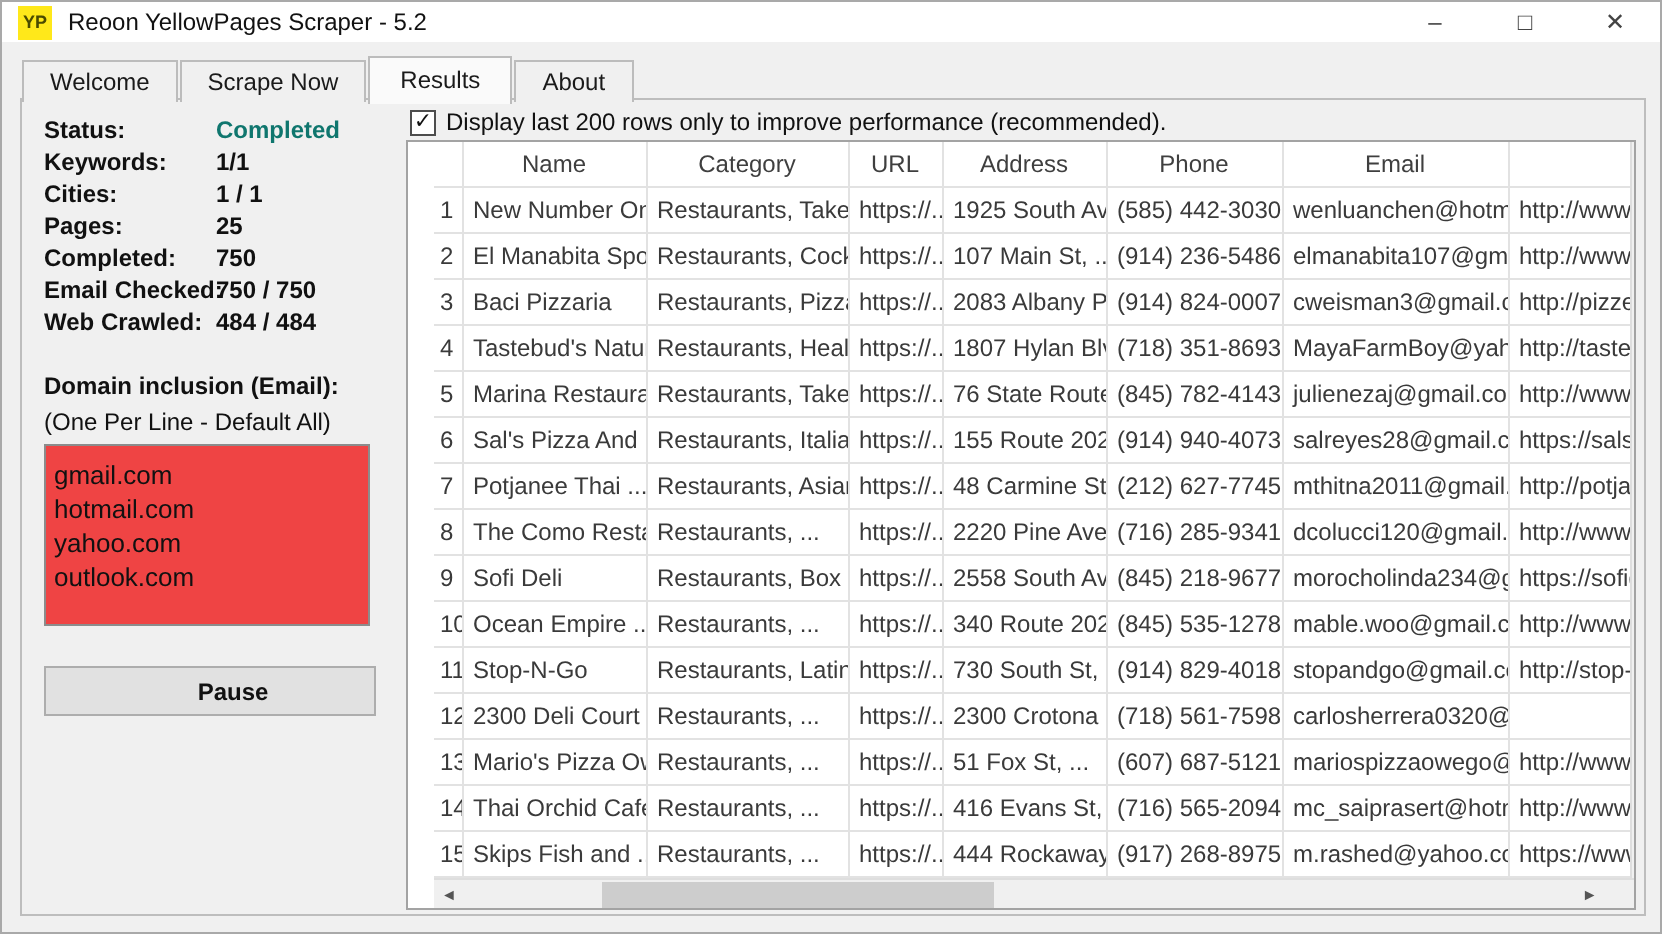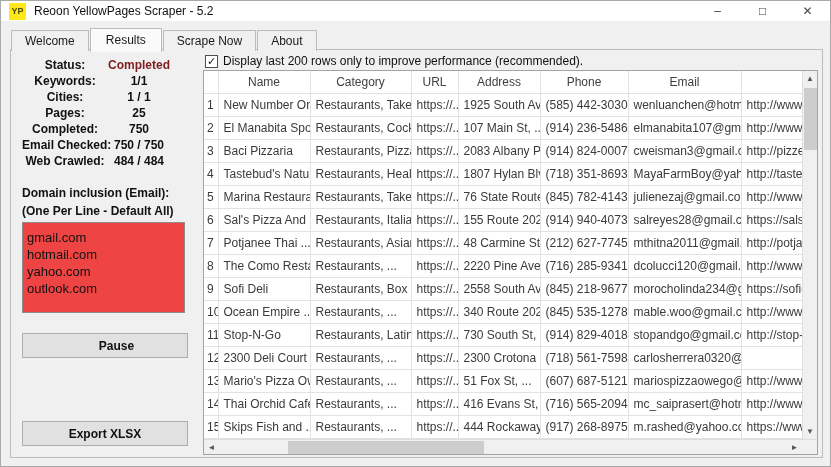--- a/index.html
+++ b/index.html
@@ -21,43 +21,43 @@
   .tab { height:21px; line-height:20px; padding:0 13px; font-size:12px; color:#1a1a1a;
          background:#f0f0f0; border:1px solid #bcbcbc; border-bottom:none; margin-right:1px; }
   .tab.active { height:24px; line-height:23px; background:#fafafa; padding:0 15px;
                 margin-bottom:-1px; z-index:4; position:relative; }
 
   
   .panel { position:absolute; left:9px; top:48px; width:813px; height:409px;
            background:#f0f0f0; border:1px solid #bdbdbd; }
 
   
-  .stats { position:absolute; left:11px; top:7px; font-size:12px; font-weight:bold; color:#111;text-align:center; }
+  .stats { position:absolute; left:11px; top:7px; font-size:12px; font-weight:bold; color:#111; }
   .stat-row { display:grid; grid-template-columns:86px auto; line-height:16px; white-space:nowrap; }
-  .stat-value.green { color:#7f1d1d; }
+  .stat-value.green { color:#0f766e; }
   .domain-title { position:absolute; left:11px; top:136px; font-size:12px; font-weight:bold; color:#111; }
-  .domain-sub { position:absolute; left:11px; top:154px; font-size:12px; font-weight:bold; color:#111; }
+  .domain-sub { position:absolute; left:11px; top:154px; font-size:12px; font-weight:normal; color:#111; }
   .domain-box { position:absolute; left:11px; top:172px; width:163px; height:91px;
                 font-family:"Liberation Sans", sans-serif; font-size:13px; line-height:17px;
                 border:1px solid #8c8c8c; background:#ef4444; color:#111; resize:none; padding:6px 4px; }
   .side-btn { position:absolute; left:11px; width:166px; height:25px; background:#e1e1e1;
               border:1px solid #adadad; font-family:"Liberation Sans", sans-serif;
               font-size:12px; font-weight:bold; color:#111; text-align:center; }
   .btn-pause { top:283px;padding-left:23px; }
   .btn-csv  { top:341px; }
   .btn-xlsx { top:371px; }
 
   
   .display-row { position:absolute; left:194px; top:4px; display:flex; align-items:center; }
   .checkbox { width:13px; height:13px; border:1px solid #4d4d4d; background:#fff; font-size:11px;
               line-height:11px; text-align:center; color:#111; margin-right:5px; }
   .display-label { font-size:12px; color:#111; }
 
   .table-wrap { position:absolute; left:192px; top:20px; width:615px; height:385px;
-                border:1px solid #a3a3a3; background:#fff; display:flex; flex-direction:column; }
+                border:1px solid #a3a3a3; background:#fff; display:flex; flex-direction:column;padding-left:13px; }
   .table-main { display:flex; flex:1; overflow:hidden; }
   table.grid { width:598px; border-collapse:collapse; table-layout:fixed; background:#fff; }
   table.grid th { height:22px; font-size:12px; font-weight:normal; color:#3f3f3f; background:#fff;
                   border-right:1px solid #e2e2e2; border-bottom:1px solid #e2e2e2; overflow:hidden; white-space:nowrap; }
   table.grid td { height:23px; font-size:12px; color:#3a3a3a; padding-left:5px;
                   border-right:1px solid #e2e2e2; border-bottom:1px solid #e2e2e2;
                   overflow:hidden; white-space:nowrap; }
   table.grid td.rownum { padding-left:3px; }
   table.grid th:last-child, table.grid td:last-child { border-right:none; }
 
@@ -83,22 +83,22 @@
     <div class="title-text">Reoon YellowPages Scraper - 5.2</div>
     <div class="win-controls">
       <div class="win-btn">–</div>
       <div class="win-btn">□</div>
       <div class="win-btn">✕</div>
     </div>
   </div>
 
   <div class="tabstrip">
     <div class="tab">Welcome</div>
+    <div class="tab">Scrape Now</div>
     <div class="tab active">Results</div>
-    <div class="tab">Scrape Now</div>
     <div class="tab">About</div>
   </div>
 
   <div class="panel">
 
     <div class="stats">
       <div class="stat-row">
           <span>Status:</span>
           <span class="stat-value green">Completed</span>
         </div>
@@ -129,21 +129,20 @@
     </div>
 
     <div class="domain-title">Domain inclusion (Email):</div>
     <div class="domain-sub">(One Per Line - Default All)</div>
     <textarea class="domain-box" spellcheck="false" style="">gmail.com
 hotmail.com
 yahoo.com
 outlook.com</textarea>
 
     <button class="side-btn btn-pause">Pause</button>
-    <button class="side-btn btn-xlsx">Export XLSX</button>
 
     <div class="display-row">
       <div class="checkbox">✓</div>
       <div class="display-label">Display last 200 rows only to improve performance (recommended).</div>
     </div>
 
     <div class="table-wrap">
       <div class="table-main">
         <table class="grid">
           <colgroup>

